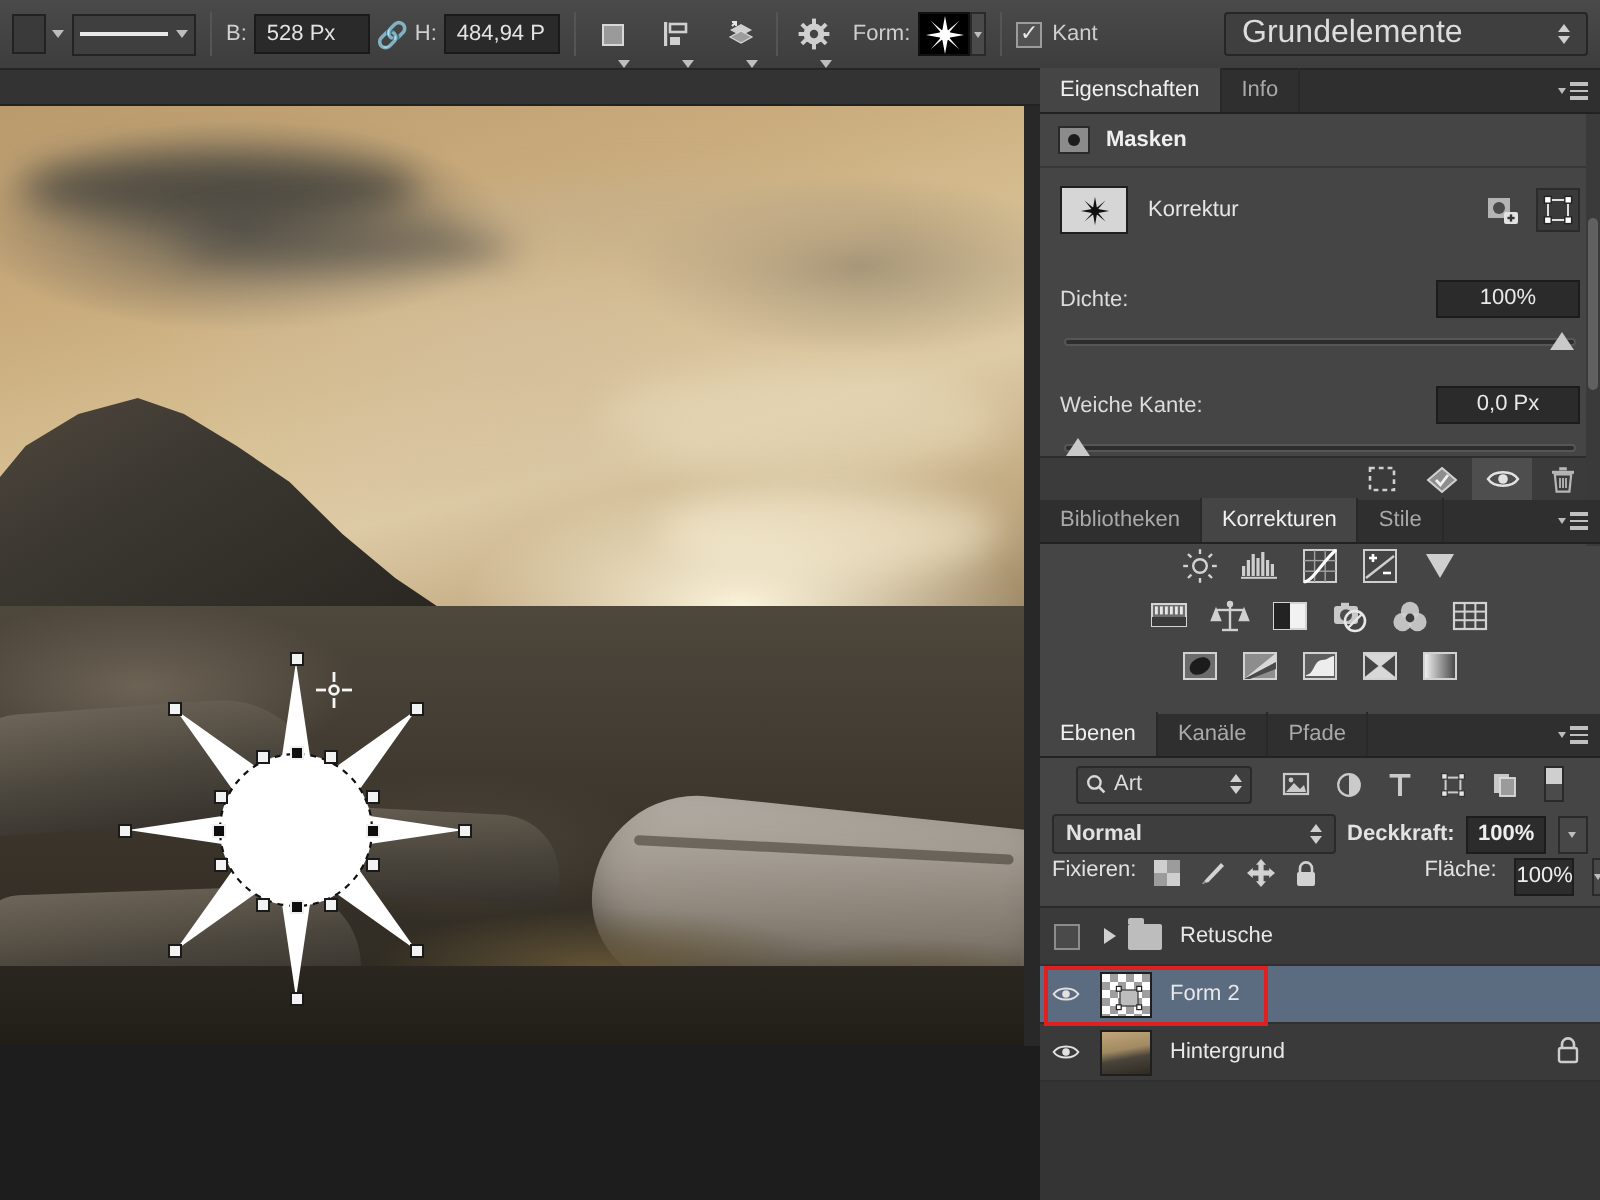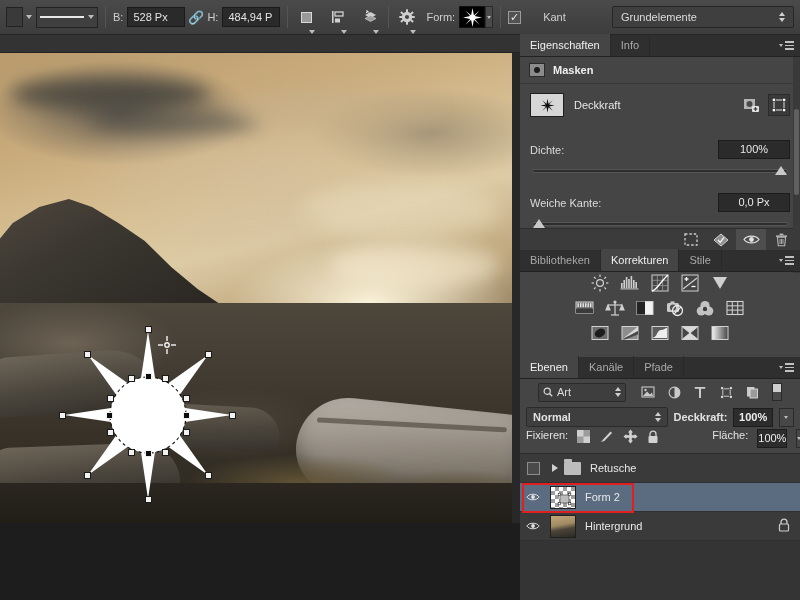--- a/index.html
+++ b/index.html
@@ -49,21 +49,21 @@
     display:inline-flex;align-items:center;justify-content:center;
     color:#e9e9e9;font-size:11px;line-height:1;
   }
   .form-swatch{
     width:26px;height:22px;background:#000;border:1px solid #111;
     display:flex;align-items:center;justify-content:center;
   }
   .workspace-select{
     margin-left:auto;width:182px;height:22px;background:#3f3f3f;
     border:1px solid #262626;border-radius:2px;color:#dcdcdc;
-    display:flex;align-items:center;padding:0 8px;font-size:11px;
+    display:flex;align-items:center;padding:0 8px;font-size:16px;
     position:relative;
   }
   .updown{ margin-left:auto;display:flex;flex-direction:column;gap:2px;align-items:center;}
   .updown i{ display:block;width:0;height:0;border-left:3.5px solid transparent;
     border-right:3.5px solid transparent;}
   .updown i.u{ border-bottom:4px solid #cfcfcf;}
   .updown i.d{ border-top:4px solid #cfcfcf;}
 
   
   .doc-area{
@@ -357,21 +357,21 @@
         </g>
       </svg>
     </div>
     <div style="width:8px;height:22px;background:#4a4a4a;border:1px solid #2a2a2a;display:flex;align-items:center;justify-content:center;">
       <span class="small-arrow" style="border-top-width:3px;border-left-width:2.5px;border-right-width:2.5px;"></span>
     </div>
 
     <div class="ob-sep"></div>
 
     <span class="chk">✓</span>
-    <span class="ob-label" style="margin-left:22px;">Kant</span>
+    <span class="ob-label" style="margin-left:5px;">Kant</span>
 
     <div class="workspace-select">
       <span>Grundelemente</span>
       <span class="updown">
           <i class="u"></i>
           <i class="d"></i>
         </span>
     </div>
   </div>
 
@@ -490,21 +490,21 @@
                 <path d="M20 39 L22.6 24 L17.4 24 Z"></path>
               <path d="M1 20 L16 22.6 L16 17.4 Z"></path>
                 <path d="M39 20 L24 22.6 L24 17.4 Z"></path>
               <path d="M6 6 L20.5 18 L18 20.5 Z"></path>
                 <path d="M34 34 L19.5 22 L22 19.5 Z"></path>
               <path d="M34 6 L22 19.5 L19.5 18 Z"></path>
                 <path d="M6 34 L18 20.5 L20.5 22 Z"></path>
             </g>
           </svg>
         </span>
-        <span class="lbl">Deckkraft</span>
+        <span class="lbl">Korrektur</span>
         <span class="prop-icons">
           <span class="picon">
             <svg width="17" height="15" viewBox="0 0 17 15">
               <rect x="1" y="1" width="11" height="10" fill="#b4b4b4"></rect>
               <circle cx="6.5" cy="6" r="3" fill="#4a4a4a"></circle>
               <g fill="#e2e2e2">
                   <rect x="9" y="8" width="7" height="6" rx="1"></rect>
                 </g>
               <g stroke="#333" stroke-width="1.2">
                   <line x1="12.5" y1="9.2" x2="12.5" y2="12.8"></line>

